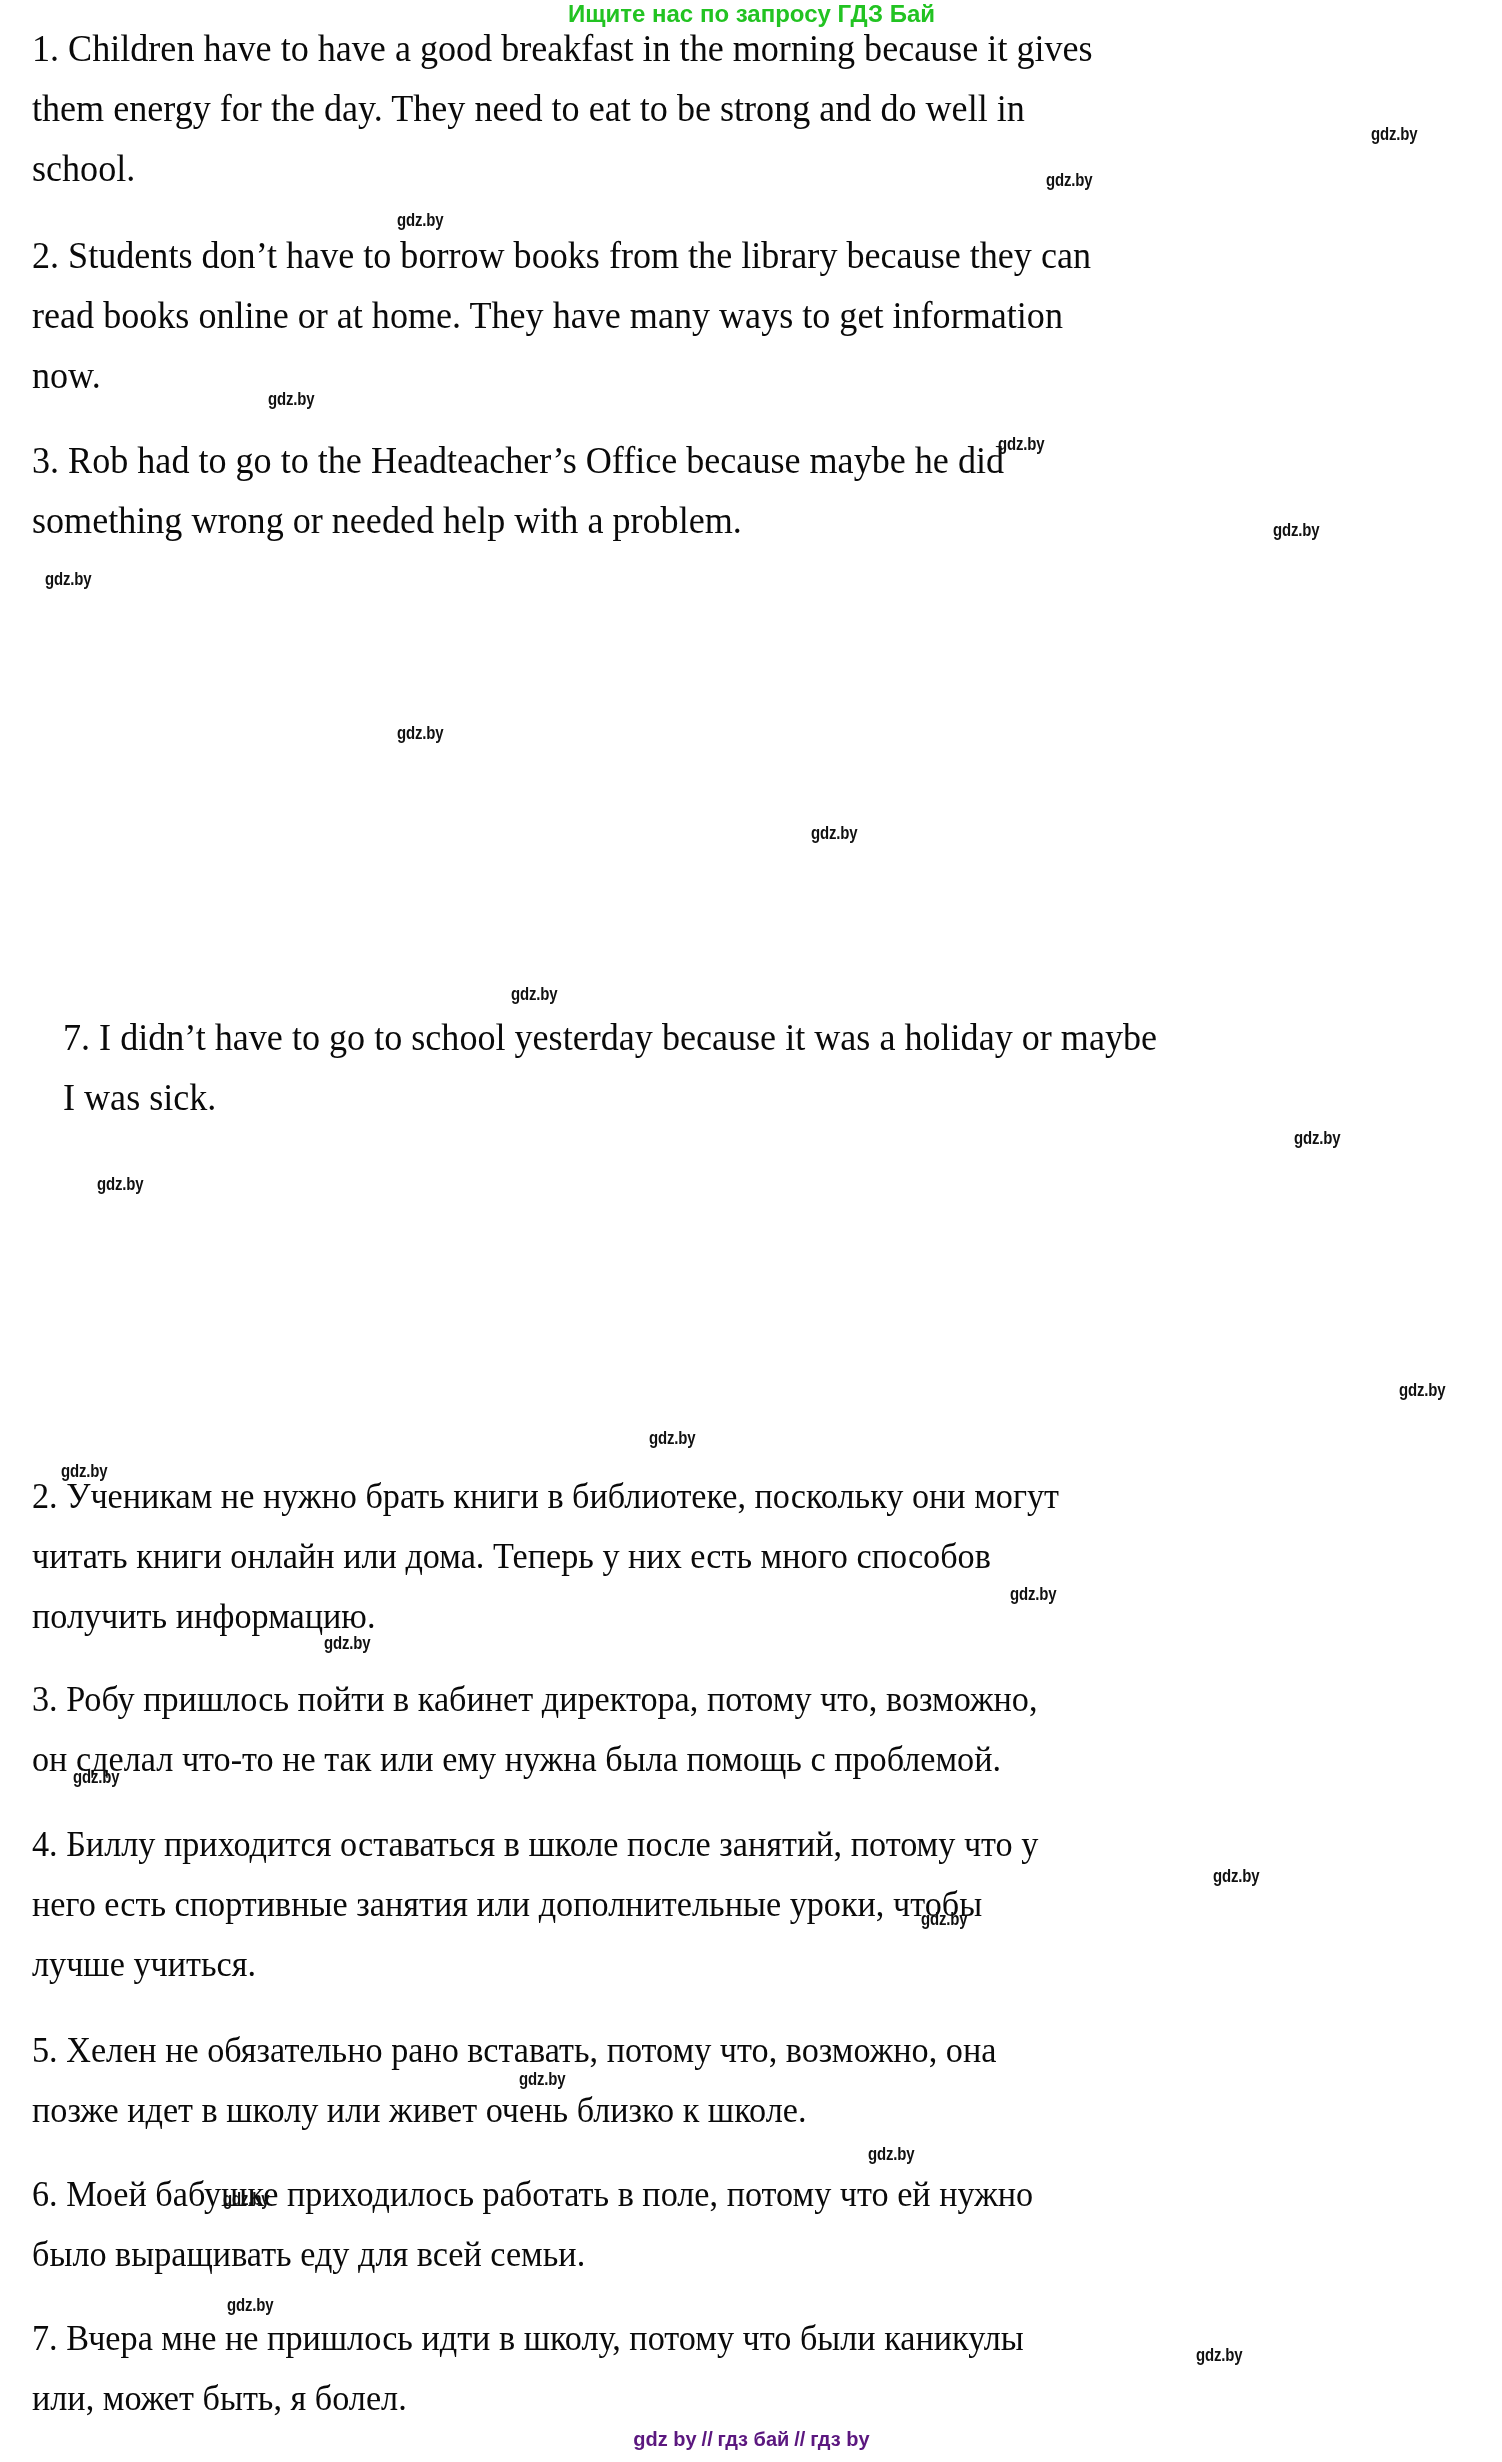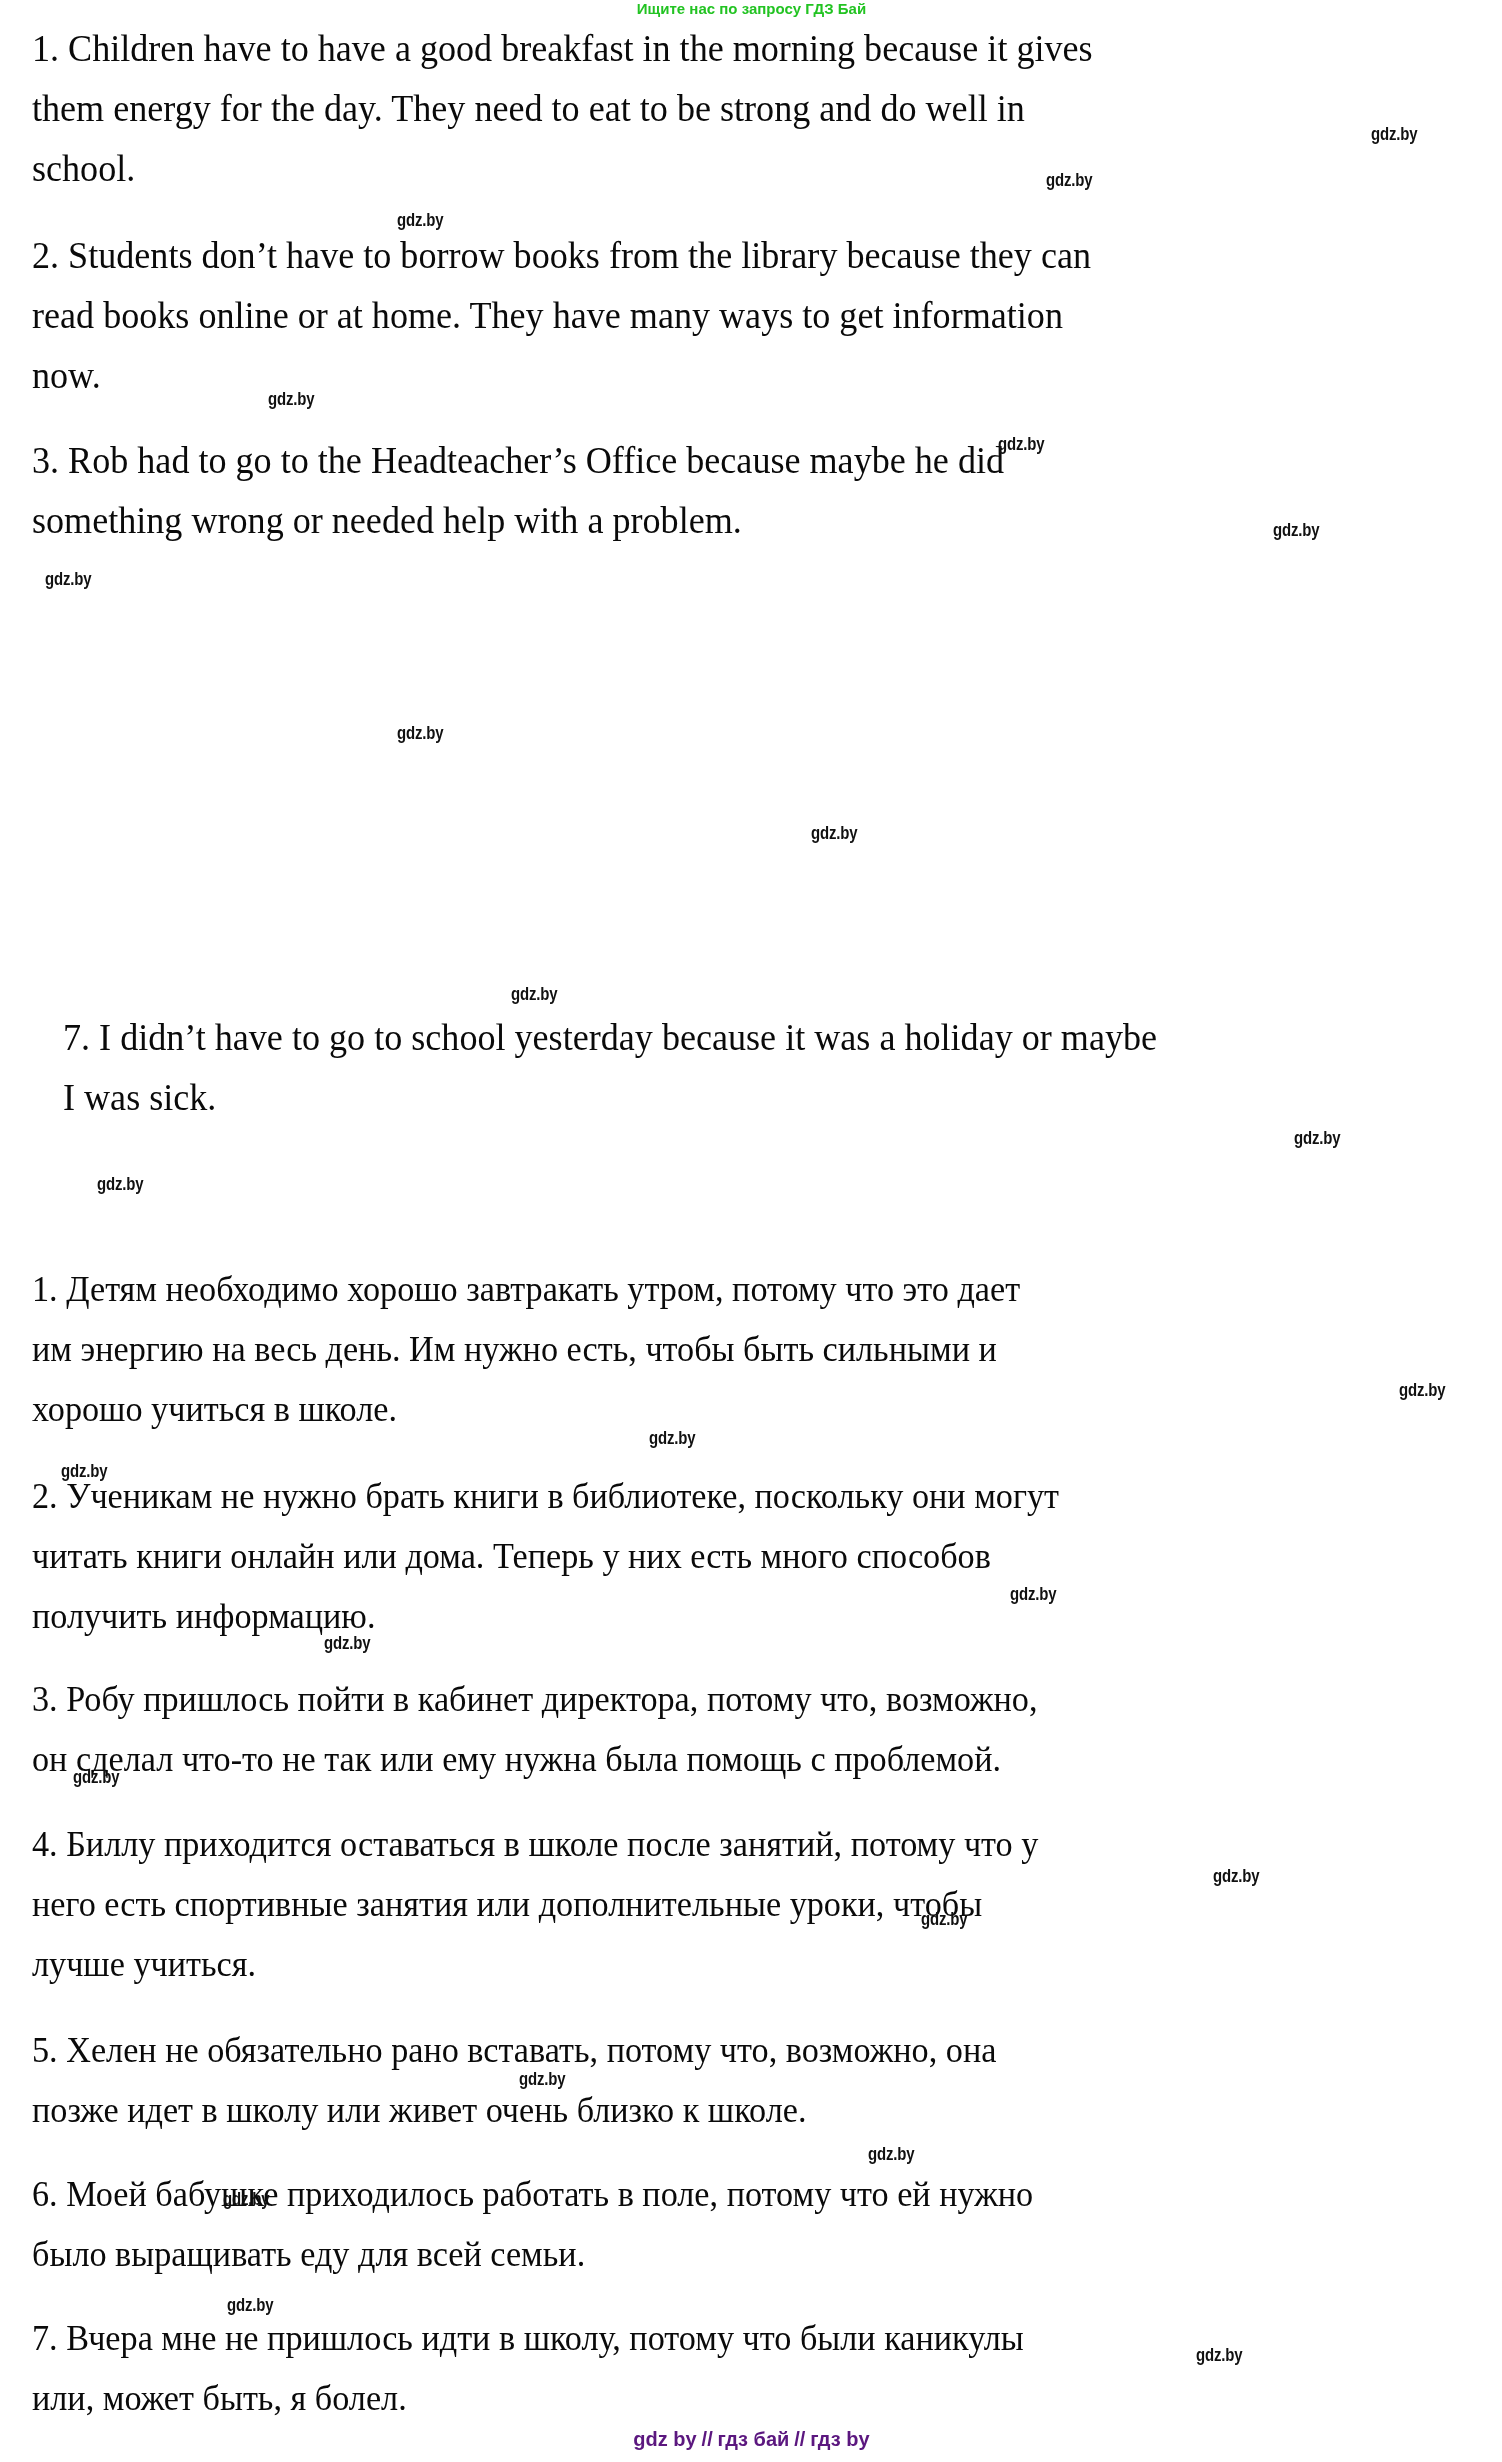--- a/index.html
+++ b/index.html
@@ -19,21 +19,21 @@
 
   
   #promo-banner {
     position: absolute;
     top: 0px;
     left: 0;
     width: 100%;
     text-align: center;
     font-family: "Liberation Sans", "DejaVu Sans", sans-serif;
     font-weight: bold;
-    font-size: 15px;
+    font-size: 24px;
     letter-spacing: 0px;
     color: #22c322;
     white-space: nowrap;
   }
 
   
   #answer-sheet {
     position: absolute;
     left: 0;
     top: 0;
@@ -115,25 +115,20 @@
   </div>
 
 
 
 
   <div class="answer-block" style="top:1007px;margin-left:31px;">
     <div class="answer-line">7. I didn’t have to go to school yesterday because it was a holiday or maybe</div>
     <div class="answer-line">I was sick.</div>
   </div>
 
-  <div class="answer-block" style="top:1259px;">
-    <div class="answer-line ru">1. Детям необходимо хорошо завтракать утром, потому что это дает</div>
-    <div class="answer-line ru">им энергию на весь день. Им нужно есть, чтобы быть сильными и</div>
-    <div class="answer-line ru">хорошо учиться в школе.</div>
-  </div>
 
   <div class="answer-block" style="top:1466px;">
     <div class="answer-line ru">2. Ученикам не нужно брать книги в библиотеке, поскольку они могут</div>
     <div class="answer-line ru">читать книги онлайн или дома. Теперь у них есть много способов</div>
     <div class="answer-line ru">получить информацию.</div>
   </div>
 
   <div class="answer-block" style="top:1669px;">
     <div class="answer-line ru">3. Робу пришлось пойти в кабинет директора, потому что, возможно,</div>
     <div class="answer-line ru">он сделал что-то не так или ему нужна была помощь с проблемой.</div>

